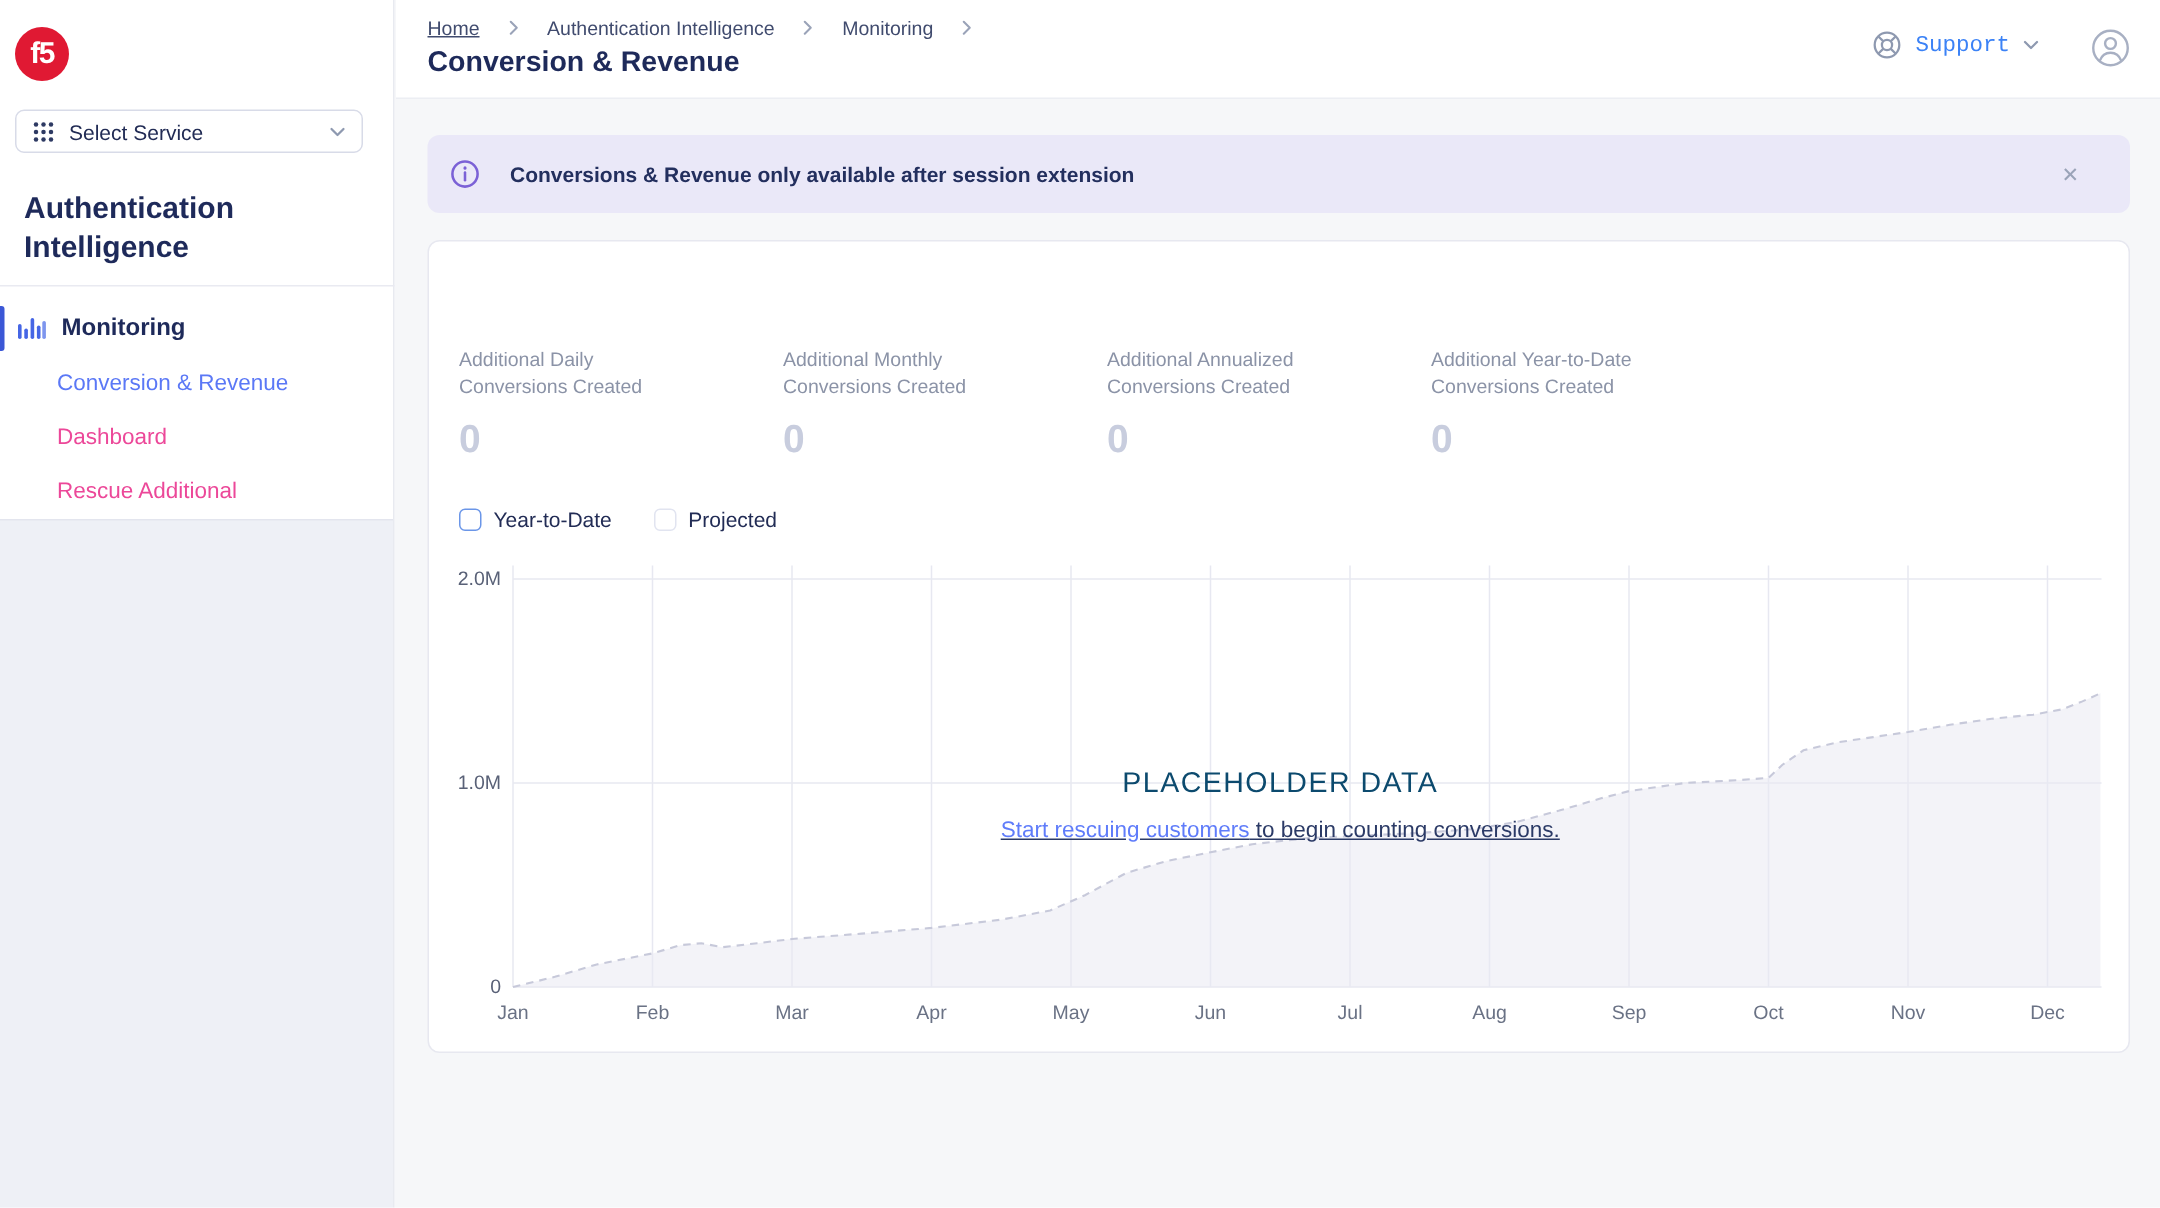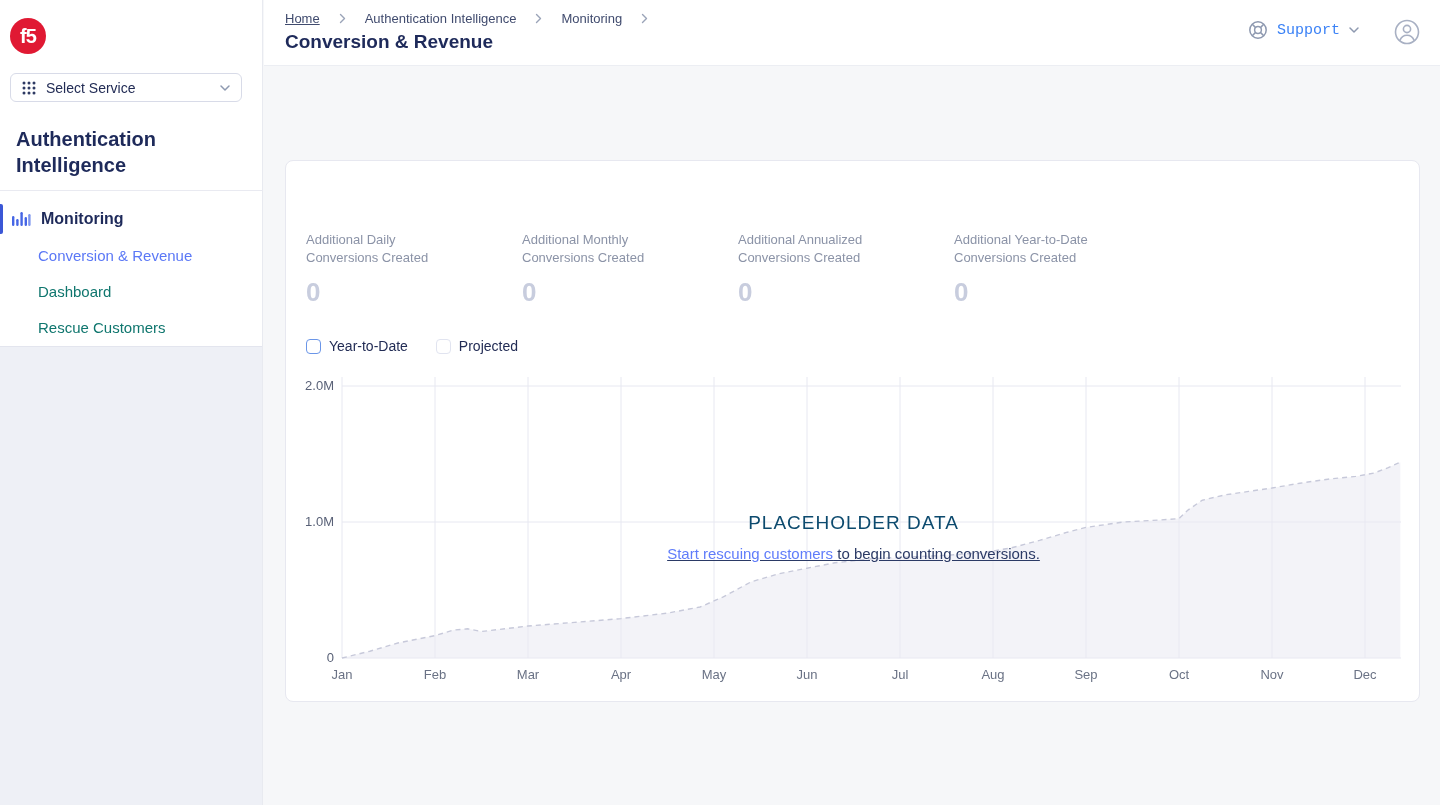--- a/index.html
+++ b/index.html
@@ -12,21 +12,21 @@
   .logo { position:absolute; left:10px; top:18px; width:36px; height:36px; background:#e01933; border-radius:50%; display:flex; align-items:center; justify-content:center; color:#fff; font-weight:bold; font-size:20px; letter-spacing:-1px; }
   .select-service { position:absolute; left:10px; top:73px; width:232px; height:29px; border:1px solid #d8dbe8; border-radius:6px; background:#fff; display:flex; align-items:center; padding:0 10px; gap:9px; cursor:pointer; }
   .select-service .lbl { font-size:14px; color:#222c55; flex:1; }
   .product-title { position:absolute; left:16px; top:126px; width:220px; font-size:20px; line-height:26px; font-weight:bold; color:#1e2a5a; }
   .side-divider { position:absolute; left:0; top:190px; width:263px; height:1px; background:#e9eaf1; }
   .nav-section { position:absolute; left:0; top:203px; width:263px; height:32px; display:flex; align-items:center; cursor:pointer; }
   .nav-accent { position:absolute; left:0; top:1px; width:3px; height:30px; background:#3b57d6; border-radius:0 2px 2px 0; }
   .nav-section .nav-label { font-size:16px; font-weight:600; color:#1e2a5a; margin-left:10px; }
   .bars-icon { margin-left:11px; display:block; }
   .subnav { position:absolute; left:38px; top:246px; width:210px; }
-  .subnav-item { font-size:15px; color:#0f766e; margin-bottom:17px; cursor:pointer; line-height:19px; }
+  .subnav-item { font-size:15px; color:#ec4899; margin-bottom:17px; cursor:pointer; line-height:19px; }
   .subnav-item.active { color:#5b78f6; }
   .side-bottom { position:absolute; left:0; top:346px; width:262px; height:459px; background:#eef0f6; border-top:1px solid #e3e5ee; }
 
   
   .main-header { position:absolute; left:264px; top:0; width:1176px; height:66px; background:#ffffff; border-bottom:1px solid #eceef3; z-index:2; }
   .breadcrumb { position:absolute; left:21px; top:11px; display:flex; align-items:center; gap:19px; font-size:13px; color:#404b6e; }
   .breadcrumb .crumb { cursor:pointer; }
   .breadcrumb .crumb.home { text-decoration:underline; }
   .page-title { position:absolute; left:21px; top:31px; font-size:19px; font-weight:600; color:#1e2a5a; }
   .support-group { position:absolute; right:80px; top:19px; display:flex; align-items:center; gap:8px; cursor:pointer; }
@@ -102,21 +102,21 @@
           <rect x="13.6" y="7" width="2.4" height="9" rx="1.2"></rect>
           <rect x="17.2" y="4" width="2.4" height="12" rx="1.2" fill="#7d95ee"></rect>
         </g>
       </svg>
       <span class="nav-label">Monitoring</span>
     </div>
 
     <div class="subnav">
       <div class="subnav-item active">Conversion &amp; Revenue</div>
       <div class="subnav-item">Dashboard</div>
-      <div class="subnav-item">Rescue Customers</div>
+      <div class="subnav-item">Rescue Additional</div>
     </div>
 
     <div class="side-bottom"></div>
   </aside>
 
   <header class="main-header">
     <div class="breadcrumb">
       <span class="crumb home">Home</span>
       <svg width="7" height="11" viewBox="0 0 7 11">
           <polyline points="1.5,1.5 5.5,5.5 1.5,9.5" fill="none" stroke="#9aa3b8" stroke-width="1.4" stroke-linecap="round" stroke-linejoin="round"></polyline>
@@ -153,20 +153,31 @@
       <svg width="28" height="28" viewBox="0 0 28 28">
         <g fill="none" stroke="#a8b0c3" stroke-width="1.6">
           <circle cx="14" cy="14" r="11.5"></circle>
           <circle cx="14" cy="11" r="3.6"></circle>
           <path d="M6.8,22.6 C8.2,18.9 10.8,17.2 14,17.2 C17.2,17.2 19.8,18.9 21.2,22.6"></path>
         </g>
       </svg>
     </div>
   </header>
 
+  <div class="banner">
+    <svg class="banner-icon" width="22" height="22" viewBox="0 0 22 22">
+      <g stroke="#7b61d6" fill="none" stroke-width="1.7">
+        <circle cx="11" cy="11" r="8.4"></circle>
+        <line x1="11" y1="10" x2="11" y2="15.2" stroke-linecap="round"></line>
+        <line x1="11" y1="6.9" x2="11" y2="7.1" stroke-linecap="round" stroke-width="2"></line>
+      </g>
+    </svg>
+    <span class="banner-text">Conversions &amp; Revenue only available after session extension</span>
+    <span class="banner-close">✕</span>
+  </div>
 
   <section class="card">
 
     <div class="stats-row">
       <div class="stat">
         <div class="stat-label">Additional Daily
 Conversions Created</div>
         <div class="stat-value">0</div>
       </div>
       <div class="stat">

